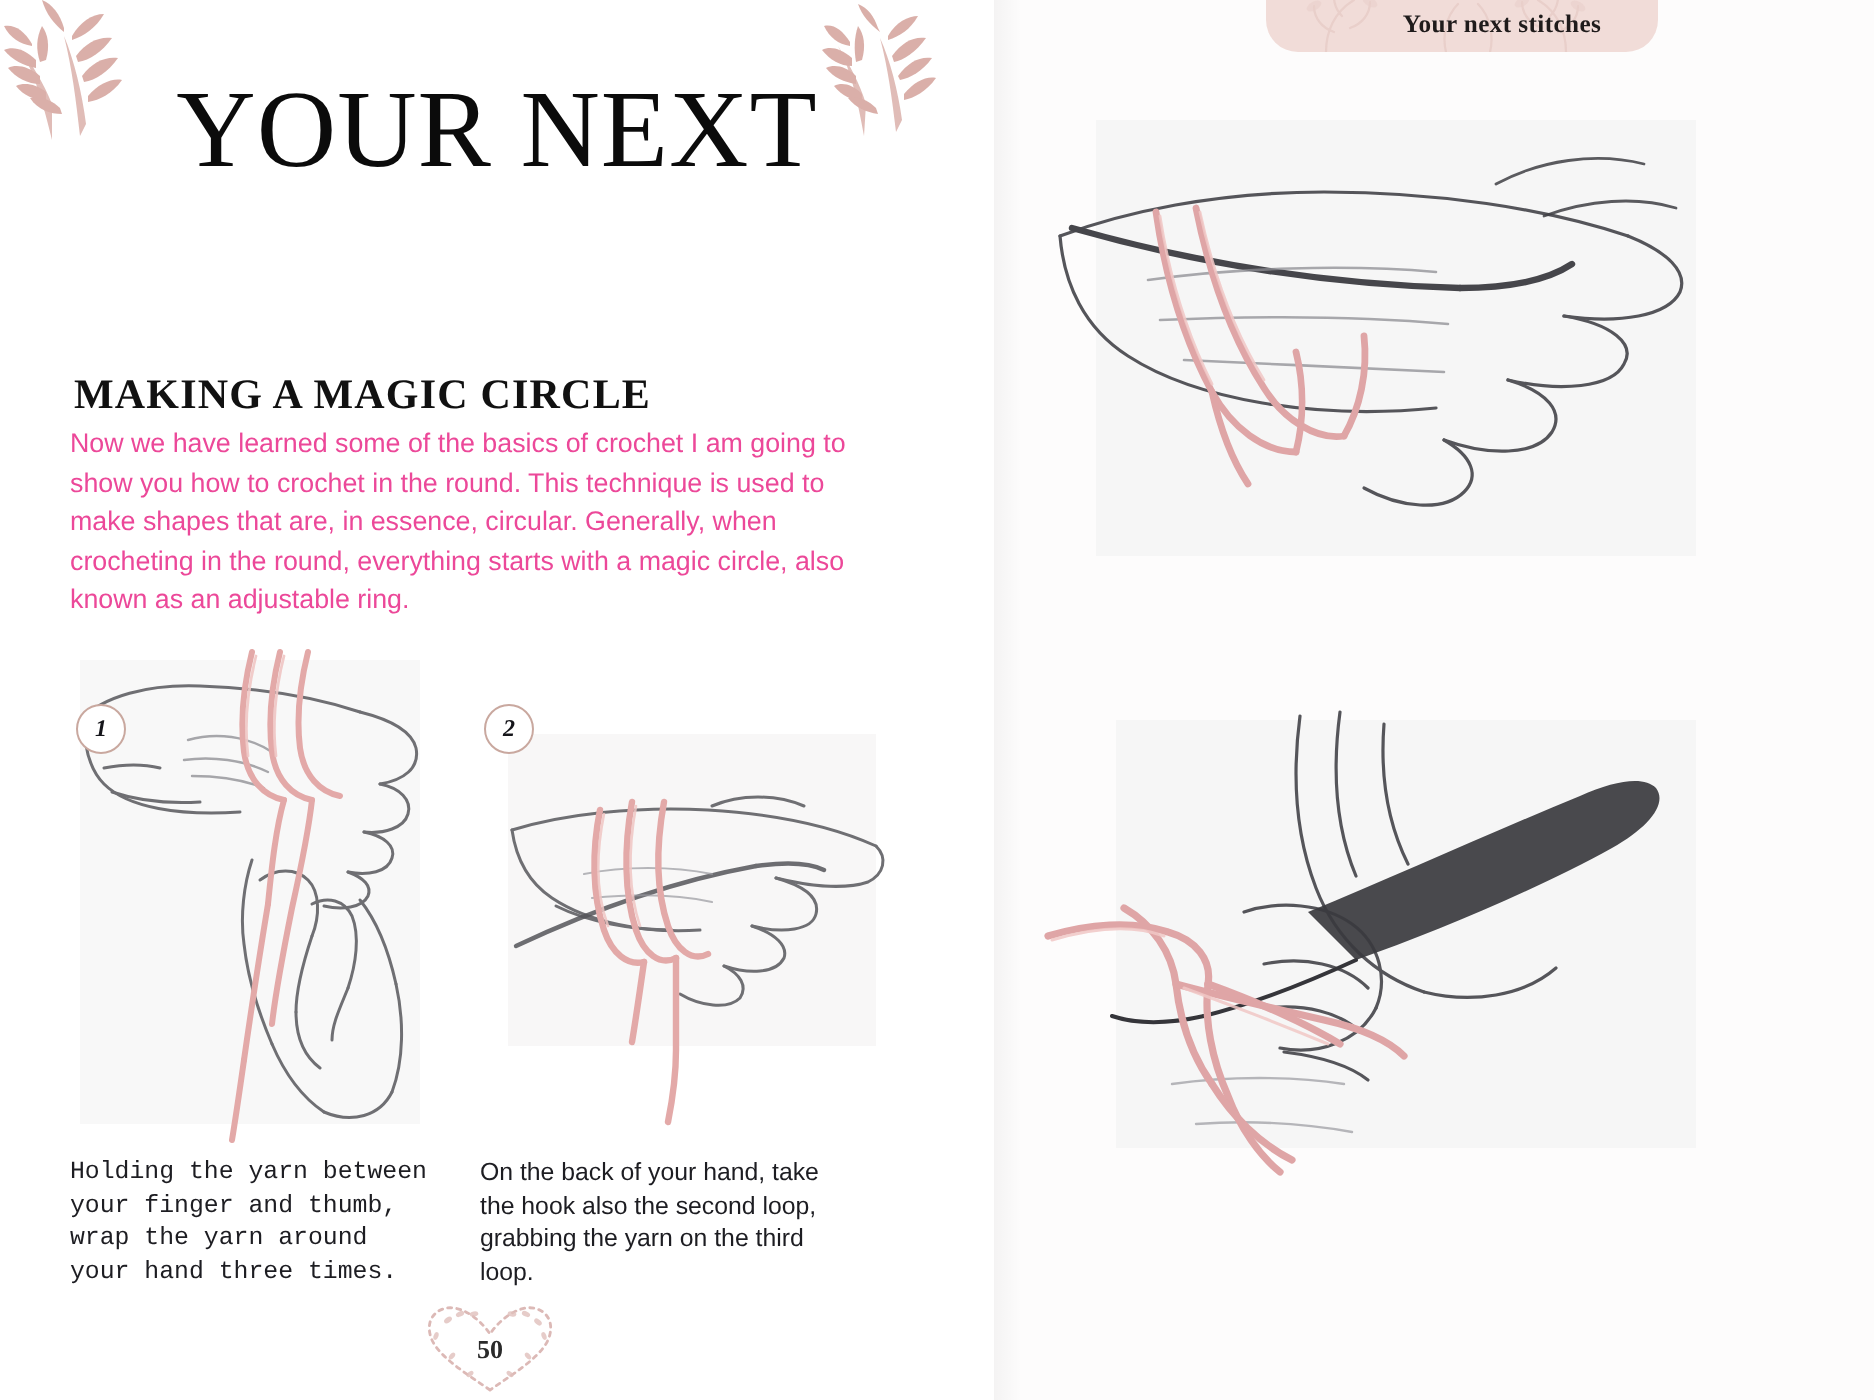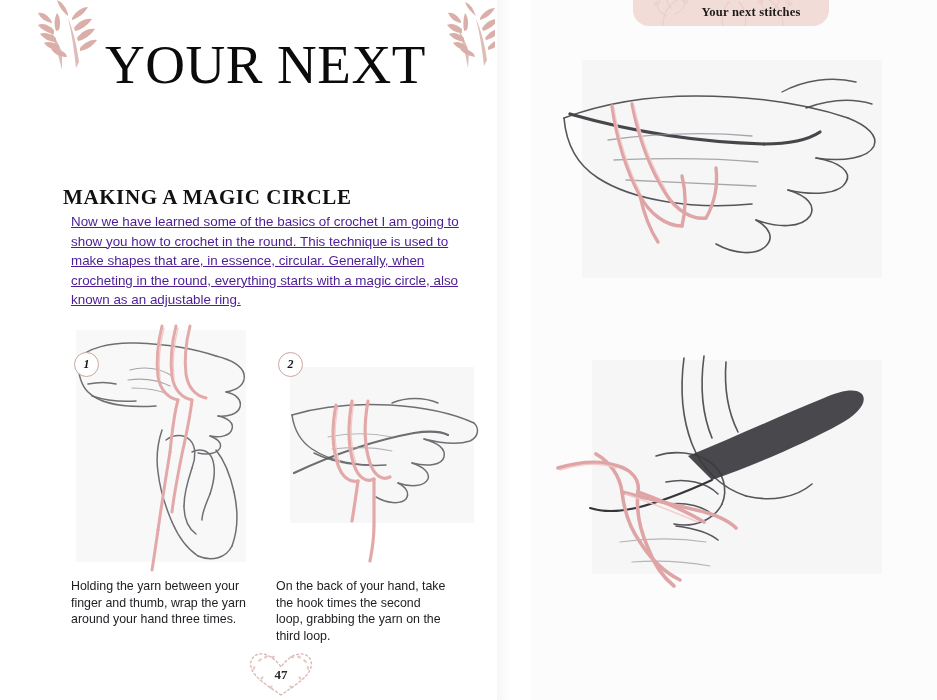--- a/index.html
+++ b/index.html
@@ -4,21 +4,21 @@
 <style>
   html,body{margin:0;padding:0;}
   body{
     width:937px;height:700px;overflow:hidden;
     background:#ffffff;
     font-family:"Liberation Sans", sans-serif;
     color:#1c1c1c;
     position:relative;
   }
   .spread{position:absolute;inset:0;display:flex;}
-  .page{position:relative;height:700px;overflow:hidden;background:#ffffff;margin-left:36px;}
+  .page{position:relative;height:700px;overflow:hidden;background:#ffffff;}
   .page-left{width:497px;}
   .page-right{width:440px;background:#fdfcfc;}
   .gutter{position:absolute;left:497px;top:0;width:14px;height:700px;
     background:linear-gradient(90deg,rgba(0,0,0,0.035),rgba(0,0,0,0.0));pointer-events:none;}
 
   
   .leaf-deco{position:absolute;opacity:.92;}
   .leaf-tl{left:-4px;top:-6px;width:74px;height:78px;}
   .leaf-tr{left:406px;top:-4px;width:70px;height:74px;}
 
@@ -29,27 +29,27 @@
     font-family:"Liberation Serif", serif;
     font-size:55px;line-height:0.99;
     letter-spacing:0.5px;
     color:#0b0b0b;
     font-weight:400;
   }
   .title .l2{display:block;}
 
   
   .section-head{
-    position:absolute;left:27px;top:185px;
+    position:absolute;left:37px;top:185px;
     font-family:"Liberation Serif", serif;
     font-size:21px;font-weight:700;letter-spacing:.6px;color:#111;
   }
   .body-copy{
     position:absolute;left:35px;top:212px;width:392px;
-    font-size:13.4px;line-height:1.46;color:#4c1d95;text-decoration:underline;
+    font-size:13.4px;line-height:1.46;color:#ec4899;
   }
 
   
   .illus{position:absolute;overflow:hidden;}
   .illus svg{display:block;width:100%;height:100%;}
 
   
   .step-badge{
     position:absolute;width:23px;height:23px;border-radius:50%;
     border:1px solid #c9a89f;background:#fff;
@@ -182,21 +182,21 @@
           <path d="M92 208 C90 222 88 236 86 248"></path>
           <path d="M126 78 C124 96 120 114 116 132 C112 152 108 172 106 190"></path>
         </g>
         <g stroke="#f0c6c4" fill="none" stroke-width="1.4" stroke-linecap="round" opacity=".9">
           <path d="M98 6 C94 22 92 40 94 56"></path>
           <path d="M112 6 C108 22 106 40 108 56"></path>
         </g>
       </svg>
     </div>
     <div class="step-badge" style="left:38px;top:352px;">1</div>
-    <div class="caption" style="left:35px;top:578px;width:185px;">Holding the yarn between your finger and thumb, wrap the yarn around your hand three times.</div>
+    <div class="caption" style="left:35px;top:578px;width:185px;font-family:Liberation Mono, monospace;">Holding the yarn between your finger and thumb, wrap the yarn around your hand three times.</div>
 
     <div class="illus" style="left:238px;top:345px;width:215px;height:225px;">
       <svg viewBox="0 0 215 225" preserveAspectRatio="none">
         <rect x="16" y="22" width="184" height="156" fill="#f3f2f2" opacity=".6"></rect>
         <g stroke="#6f6f73" fill="none" stroke-width="1.5" stroke-linecap="round">
           <path d="M18 70 C44 62 80 58 116 60 C150 62 178 68 200 78"></path>
           <path d="M200 78 C206 84 204 92 196 96 C184 100 166 98 150 94"></path>
           <path d="M150 94 C164 98 172 104 170 112 C168 120 154 122 138 118"></path>
           <path d="M138 118 C150 122 156 128 154 134 C150 142 136 142 124 138"></path>
           <path d="M124 138 C132 142 136 148 132 154 C126 160 112 158 102 152"></path>
@@ -220,21 +220,21 @@
           <path d="M84 136 C82 150 80 164 78 176"></path>
           <path d="M100 134 C100 150 100 166 100 180 C100 194 98 206 96 216"></path>
         </g>
         <g stroke="#f0c6c4" fill="none" stroke-width="1.3" stroke-linecap="round" opacity=".85">
           <path d="M64 62 C60 82 60 102 66 118"></path>
           <path d="M80 58 C76 80 76 100 82 118"></path>
         </g>
       </svg>
     </div>
     <div class="step-badge" style="left:242px;top:352px;">2</div>
-    <div class="caption" style="left:240px;top:578px;width:172px;">On the back of your hand, take the hook times the second loop, grabbing the yarn on the third loop.</div>
+    <div class="caption" style="left:240px;top:578px;width:172px;">On the back of your hand, take the hook also the second loop, grabbing the yarn on the third loop.</div>
 
     <div class="folio folio-left">
       <svg viewBox="0 0 74 52" style="position:absolute;inset:0;width:74px;height:52px;">
         <g stroke="#dcb9b6" fill="none" stroke-width="1.4" stroke-linecap="round" stroke-dasharray="2 2.6">
           <path d="M37 47 C24 38 9 29 7 19 C5 10 12 5 19 6 C26 7 33 13 37 19 C41 13 48 7 55 6 C62 5 69 10 67 19 C65 29 50 38 37 47 Z"></path>
         </g>
         <g fill="#e0c0bc" opacity=".8">
           <ellipse cx="16" cy="12" rx="2.2" ry="1.3" transform="rotate(-35 16 12)"></ellipse>
           <ellipse cx="22" cy="9" rx="2.2" ry="1.3" transform="rotate(-25 22 9)"></ellipse>
           <ellipse cx="29" cy="9" rx="2.2" ry="1.3" transform="rotate(-10 29 9)"></ellipse>
@@ -242,21 +242,21 @@
           <ellipse cx="55" cy="9" rx="2.2" ry="1.3" transform="rotate(25 55 9)"></ellipse>
           <ellipse cx="61" cy="13" rx="2.2" ry="1.3" transform="rotate(40 61 13)"></ellipse>
           <ellipse cx="10" cy="20" rx="2" ry="1.2" transform="rotate(-70 10 20)"></ellipse>
           <ellipse cx="64" cy="20" rx="2" ry="1.2" transform="rotate(70 64 20)"></ellipse>
           <ellipse cx="18" cy="30" rx="2" ry="1.2" transform="rotate(-50 18 30)"></ellipse>
           <ellipse cx="56" cy="30" rx="2" ry="1.2" transform="rotate(50 56 30)"></ellipse>
           <ellipse cx="27" cy="39" rx="2" ry="1.2" transform="rotate(-40 27 39)"></ellipse>
           <ellipse cx="47" cy="39" rx="2" ry="1.2" transform="rotate(40 47 39)"></ellipse>
         </g>
       </svg>
-      <div class="num">47</div>
+      <div class="num">50</div>
     </div>
   </div>
 
   <div class="page page-right">
 
     <div class="illus" style="left:25px;top:48px;width:360px;height:250px;">
       <svg viewBox="0 0 360 250" preserveAspectRatio="none">
         <rect x="26" y="12" width="300" height="218" fill="#f2f1f1" opacity=".6"></rect>
         <g stroke="#55555a" fill="none" stroke-width="1.6" stroke-linecap="round">
           <path d="M8 70 C40 58 86 48 140 48 C196 48 250 56 292 70"></path>

